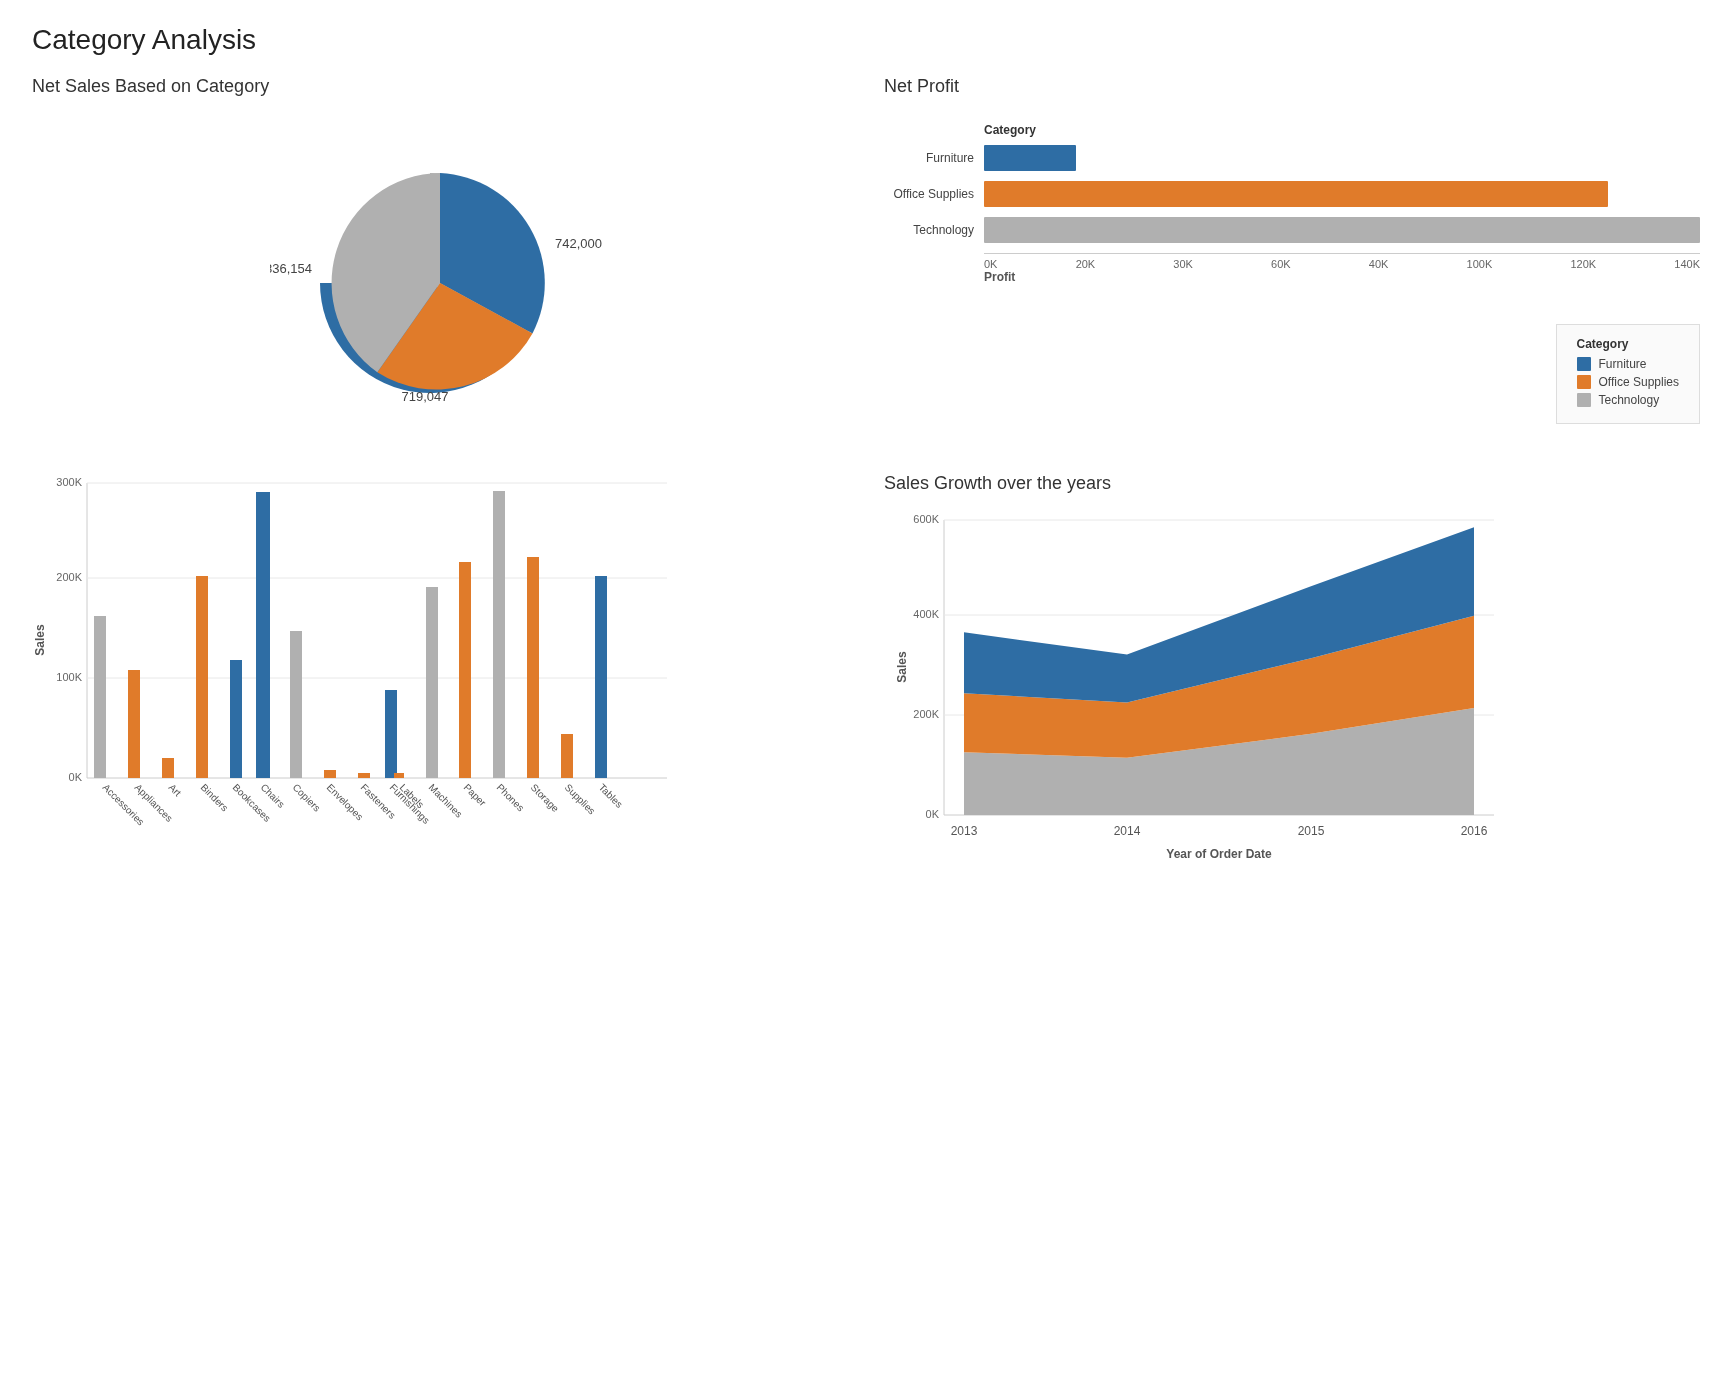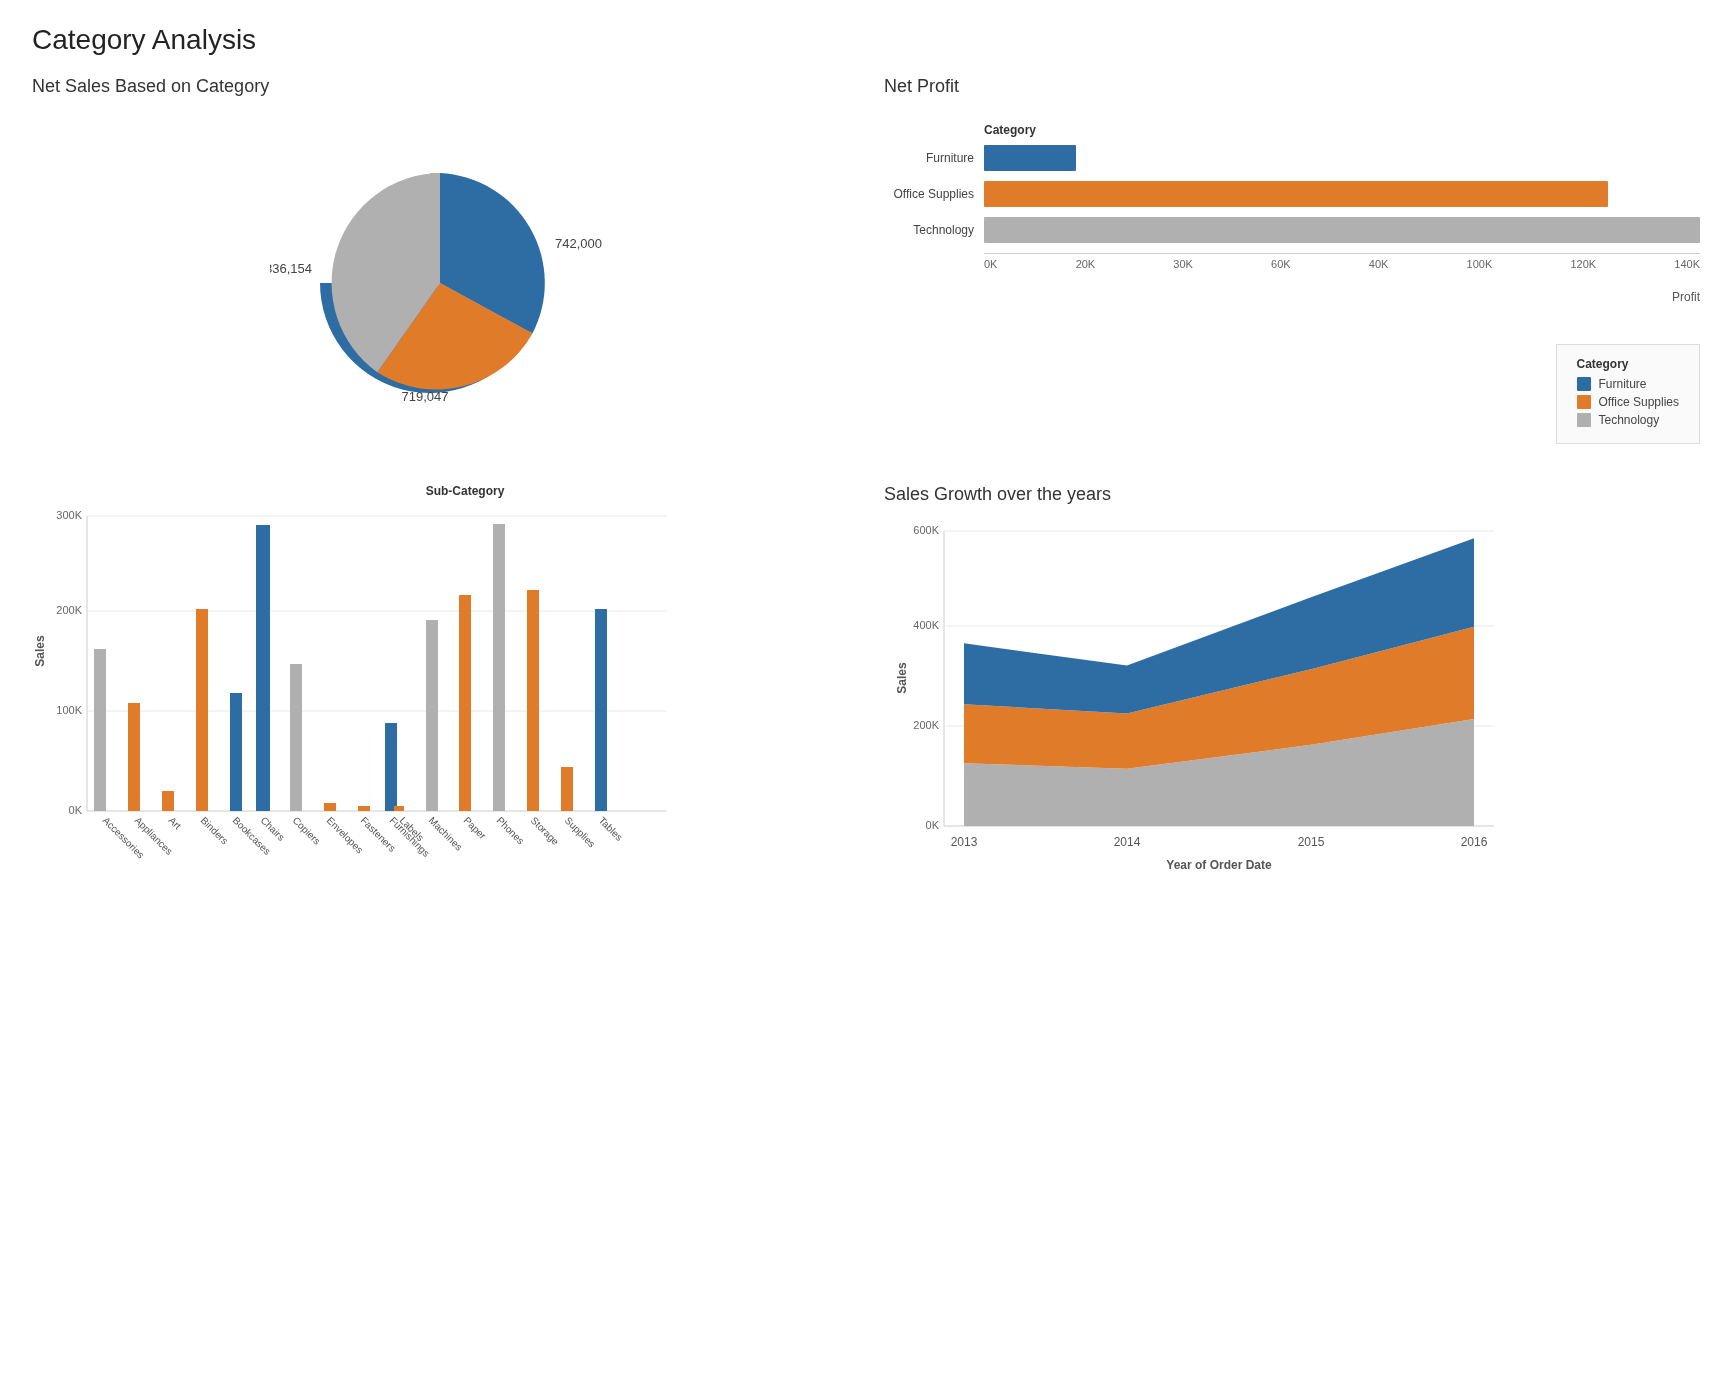--- a/index.html
+++ b/index.html
@@ -76,24 +76,24 @@
       display: flex;
       justify-content: space-between;
       font-size: 11px;
       color: #666;
       margin-top: 4px;
       border-top: 1px solid #ccc;
       padding-top: 4px;
     }
     .bar-axis-label {
       font-size: 12px;
-      text-align: right;
+      text-align: left;
       margin-left: 100px;
-      margin-top: 20px;
-      font-weight: 400;
+      margin-top: 0;
+      font-weight: 700;
       color: #555;
     }
     .legend-title {
       font-size: 12px;
       font-weight: 700;
       margin-bottom: 6px;
       color: #333;
     }
     .legend-item {
       display: flex;
@@ -210,21 +210,20 @@
         <div class="legend-item">
           <div class="legend-dot" style="background:#b0b0b0;"></div>
           <span>Technology</span>
         </div>
       </div>
     </div>
   </div>
 
   <div class="chart-section">
     <div style="position:relative;">
-      <div class="vchart-title" style="margin-left:50px;">Sub-Category</div>
       
       <div style="position:absolute; left:-8px; top:160px; transform:rotate(-90deg); font-size:12px; font-weight:600; color:#555; white-space:nowrap;">Sales</div>
       <svg width="640" height="380">
 
         <line x1="55" y1="10" x2="55" y2="305" stroke="#ccc" stroke-width="1"></line>
         <line x1="55" y1="305" x2="635" y2="305" stroke="#ccc" stroke-width="1"></line>
 
         <line x1="55" y1="205" x2="635" y2="205" stroke="#e8e8e8" stroke-width="1"></line>
         <line x1="55" y1="105" x2="635" y2="105" stroke="#e8e8e8" stroke-width="1"></line>
         <line x1="55" y1="10" x2="635" y2="10" stroke="#e8e8e8" stroke-width="1"></line>

